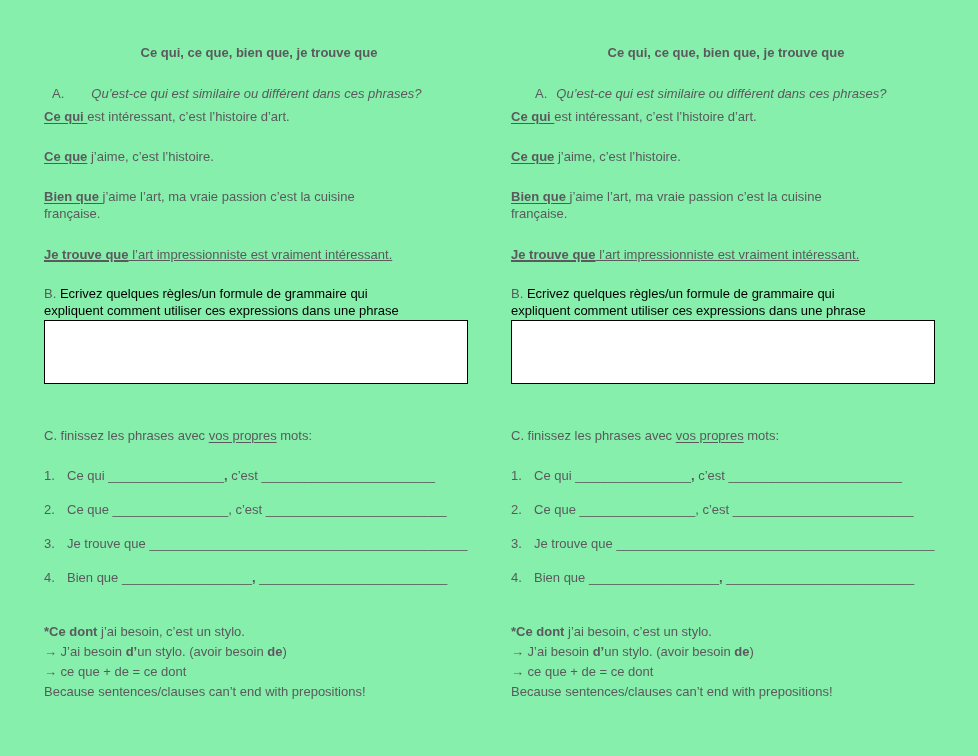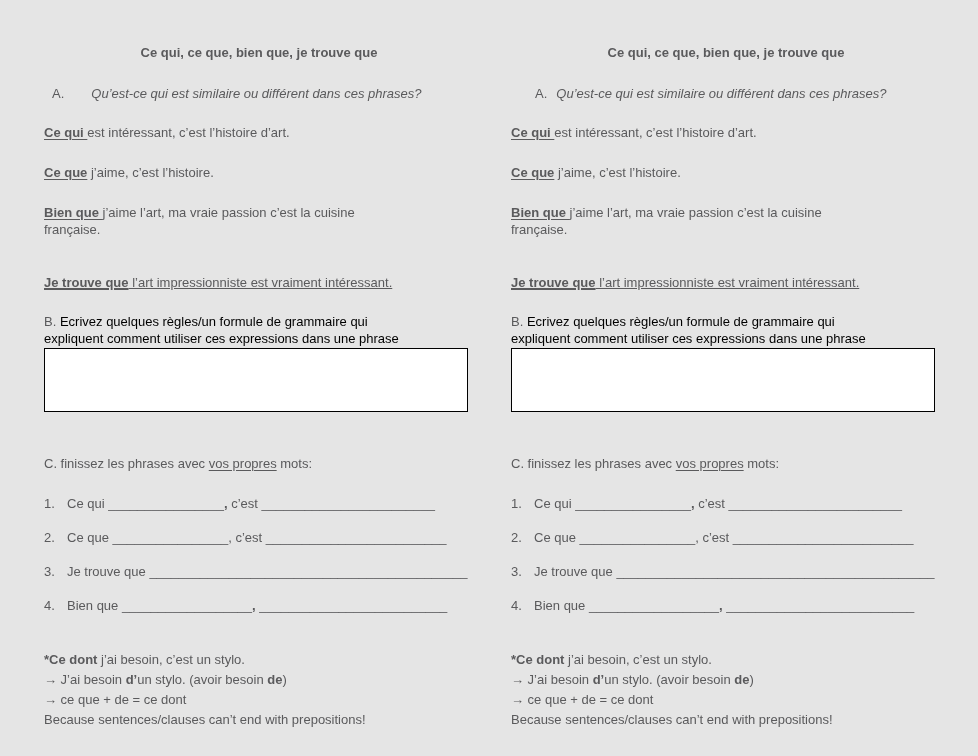--- a/index.html
+++ b/index.html
@@ -6,37 +6,37 @@
     --gray:#5a5a5c;
     --black:#000000;
   }
   *{margin:0;padding:0;box-sizing:content-box;}
   html,body{background:#ffffff;}
   body{
     width:978px;height:756px;position:relative;overflow:hidden;
     font-family:"Liberation Sans","DejaVu Sans",sans-serif;
     font-size:13px;color:var(--gray);
   }
-  .page{position:absolute;inset:0;background:#e5e5e5;}
+  .page{position:absolute;inset:0;background:#86efac;}
   .col{position:absolute;top:45px;width:430px;}
   .col-left{left:44px;}
   .col-right{left:511px;}
 
   .ws-title{font-weight:bold;text-align:center;line-height:16px;margin-bottom:25px;}
 
-  .a-prompt{line-height:16px;margin-bottom:22px;white-space:nowrap;}
+  .a-prompt{line-height:16px;margin-bottom:6px;white-space:nowrap;}
   .col-left  .a-prompt{padding-left:8px;}
   .col-right .a-prompt{padding-left:24px;}
   .a-gap{display:inline-block;}
   .col-left  .a-gap{width:27px;}
   .col-right .a-gap{width:9px;}
   .a-question{font-style:italic;}
 
   .example{line-height:17px;margin-bottom:23px;}
-  .example.ex-3{margin-bottom:36px;}
+  .example.ex-3{margin-bottom:24px;}
   .example.ex-4{margin-bottom:22px;white-space:nowrap;text-decoration:underline;}
 
   .prompt-b{line-height:17px;margin-bottom:1px;}
   .answer-box{width:424px;height:64px;border:1.5px solid #000;box-sizing:border-box;margin-bottom:21px;background:#fff;}
   .prompt-c{line-height:17px;margin-bottom:23px;margin-top:43px;}
 
   .fill-item{display:flex;line-height:17px;margin-bottom:17px;white-space:nowrap;}
   .fill-item .num{flex:0 0 23px;width:23px;}
   .fill-item.last{margin-bottom:36px;}
 

